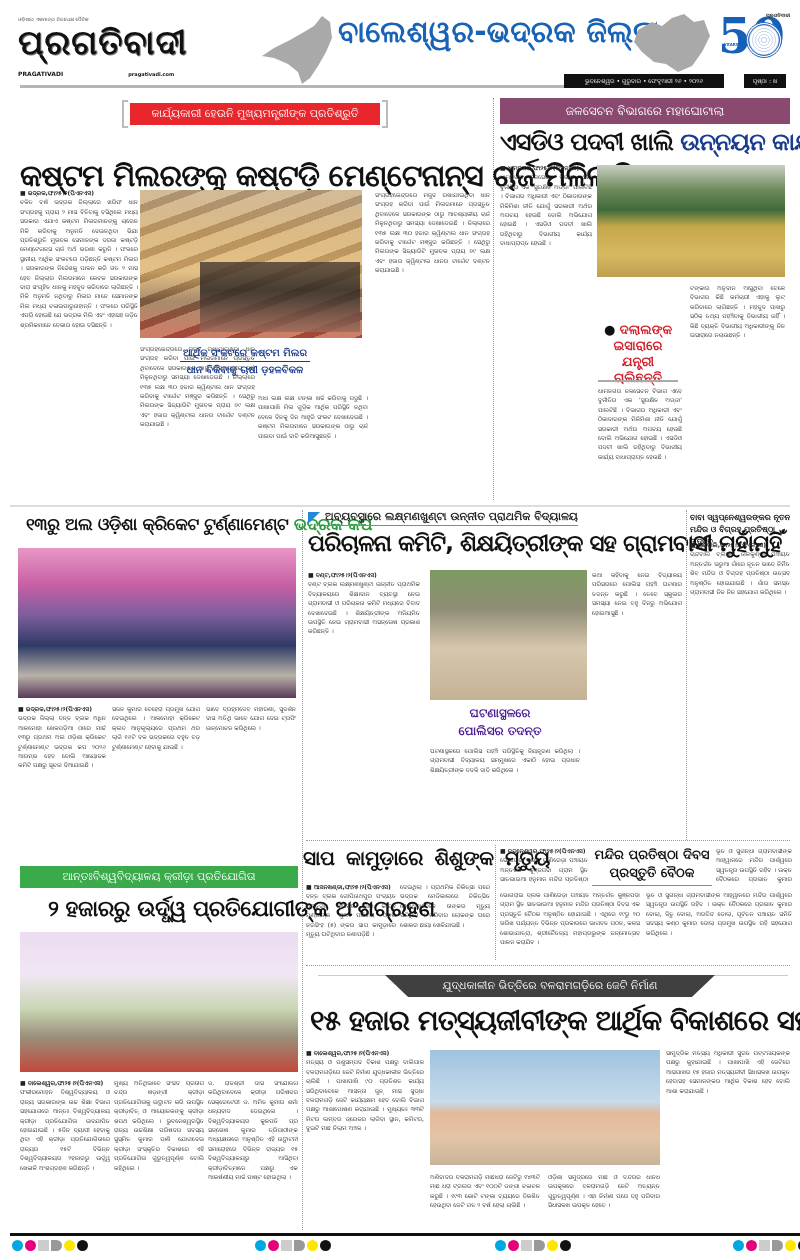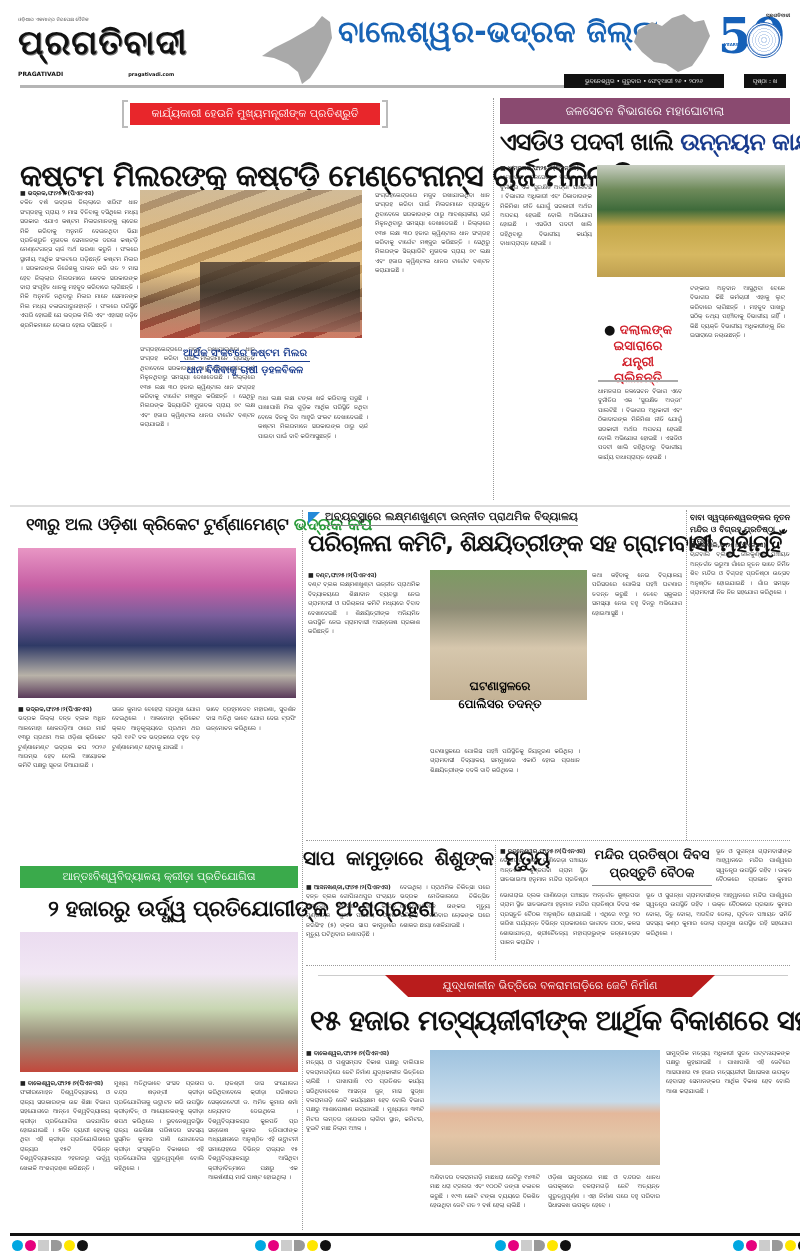--- a/index.html
+++ b/index.html
@@ -41,27 +41,27 @@
   .caption-box .sep { border-top: 1px solid #1a3c8e; margin: 0 10px; }
   .pullquote { left: 598px; top: 322px; width: 80px; text-align: center; font-size: 13px; font-weight: bold; color: #d11f2a; line-height: 16px; }
   .pullquote .dot { color: #111; }
   .pq-rule { left: 598px; top: 380px; width: 80px; height: 2px; background: #aaa; }
   .h-cricket { left: 26px; top: 514px; font-size: 17px; letter-spacing: -0.5px; }
   .h-cricket .green { color: #2a9b3a; }
   .kicker-blue-tri { left: 308px; top: 512px; width: 0; height: 0; border-top: 12px solid #2589d8; border-right: 12px solid transparent; }
   .kicker-school { left: 325px; top: 510px; font-size: 11px; font-weight: bold; color: #222; border-bottom: 1px solid #888; padding-bottom: 2px; }
   .h-school { left: 308px; top: 530px; font-size: 23px; letter-spacing: -1px; }
   .side-head { left: 690px; top: 512px; width: 105px; font-size: 8px; font-weight: bold; line-height: 12px; }
-  .police-caption { left: 430px; top: 677px; width: 140px; text-align: center; font-size: 12px; font-weight: bold; color: #000000; line-height: 18px; }
+  .police-caption { left: 430px; top: 704px; width: 140px; text-align: center; font-size: 12px; font-weight: bold; color: #4c1d95; line-height: 18px; }
   .kicker-green { left: 20px; top: 866px; width: 278px; height: 22px; background: #3aaa4b; color: #fff; font-size: 11px; text-align: center; line-height: 22px; }
   .h-univ { left: 20px; top: 896px; font-size: 22px; letter-spacing: -0.5px; margin-left: 28px; }
   .h-snake { left: 303px; top: 848px; font-size: 20px; letter-spacing: -0.5px; font-family: Liberation Mono, monospace; }
   .h-temple { left: 592px; top: 846px; width: 120px; text-align: center; font-size: 13px; font-weight: bold; line-height: 18px; }
   .temple-rule { left: 592px; top: 885px; width: 120px; height: 1px; background: #888; }
-  .kicker-navy { left: 385px; top: 975px; width: 330px; height: 22px; background: #b91c1c; color: #fff; font-size: 11px; text-align: center; line-height: 22px; clip-path: polygon(0 0, 100% 0, 93% 100%, 7% 100%); }
+  .kicker-navy { left: 385px; top: 975px; width: 330px; height: 22px; background: #404040; color: #fff; font-size: 11px; text-align: center; line-height: 22px; clip-path: polygon(0 0, 100% 0, 93% 100%, 7% 100%); }
   .navy-rule { left: 318px; top: 975px; width: 470px; height: 1px; background: #ccc; }
   .h-fish { left: 310px; top: 1004px; font-size: 28px; letter-spacing: -1px; }
   .vdiv { width: 0; border-left: 1px dotted #999; }
   .hdiv { height: 0; border-top: 1px dotted #999; }
   .footer-bar { left: 10px; top: 1233px; width: 790px; height: 3px; background: #111; }
   .reg { top: 1240px; display: flex; gap: 2px; }
   .reg span { display: inline-block; width: 11px; height: 11px; border-radius: 50%; }
   .reg .c { background: #00a7e1; } .reg .m { background: #e6007e; } .reg .g1 { background: #ccc; border-radius: 0; } .reg .g2 { background: #999; border-radius: 0 50% 50% 0; } .reg .y { background: #ffe600; } .reg .k { background: #111; }
 </style>
 </head>

